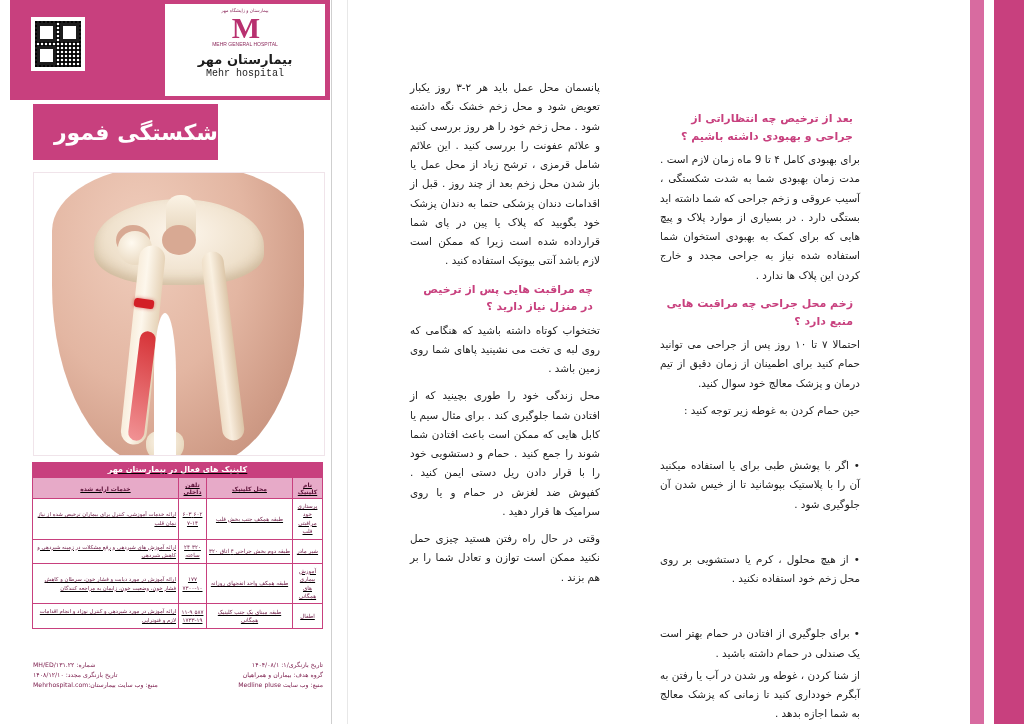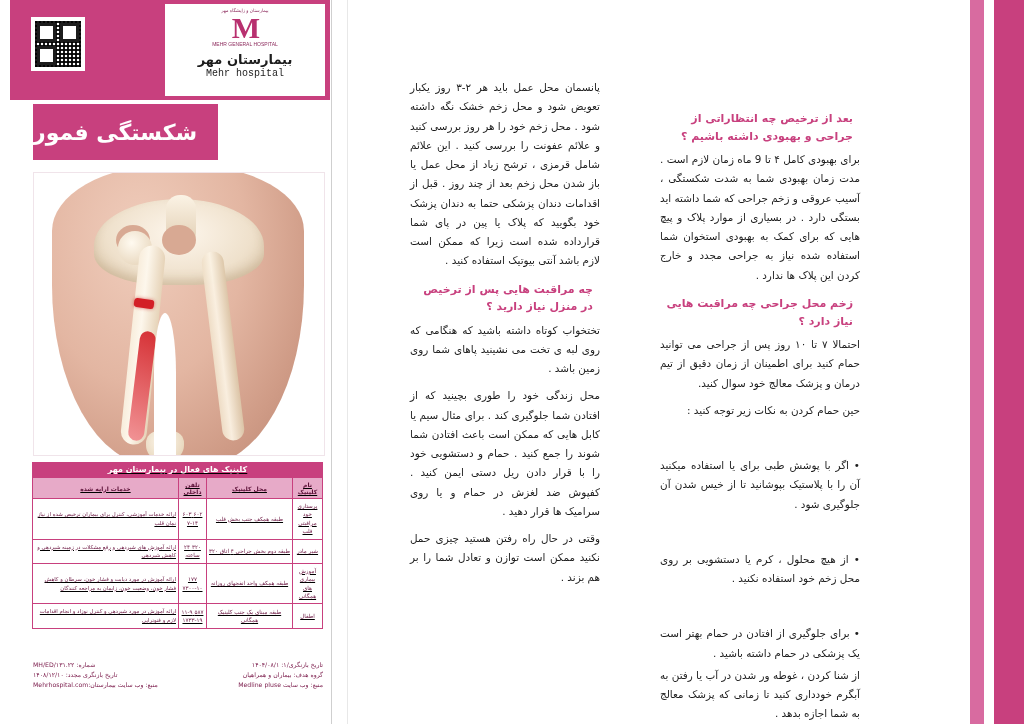--- a/index.html
+++ b/index.html
@@ -86,21 +86,21 @@
   .qr::before { top:2px; left:2px; }
   .qr::after  { top:2px; right:2px; }
   .qr-b {
     position:absolute; bottom:2px; left:2px; width:13px; height:13px;
     border:3px solid #1c1c1c; background:#fff;
   }
 
   .title-plate {
     position:absolute; left:23px; top:104px; width:185px; height:56px;
     background:#c8407e;
-    display:flex; align-items:center; justify-content:flex-end;
+    display:flex; align-items:center; justify-content:flex-start;
   }
   .title-plate span {
     color:#ffffff; font-size:22px; font-weight:bold; letter-spacing:1px;
   }
 
   
   .illus {
     position:absolute; left:23px; top:172px; width:290px; height:282px;
     background:#ffffff;
     border:1px solid #f0e4ea;
@@ -345,22 +345,22 @@
   <p class="body-text">پانسمان محل عمل باید هر ۲-۳ روز یکبار تعویض شود و محل زخم خشک نگه داشته شود . محل زخم خود را هر روز بررسی کنید و علائم عفونت را بررسی کنید . این علائم شامل قرمزی ، ترشح زیاد از محل عمل یا باز شدن محل زخم بعد از چند روز . قبل از اقدامات دندان پزشکی حتما به دندان پزشک خود بگویید که پلاک یا پین در پای شما قرارداده شده است زیرا که ممکن است لازم باشد آنتی بیوتیک استفاده کنید .</p>
   <h3 class="q-head">چه مراقبت هایی پس از ترخیص در منزل نیاز دارید ؟</h3>
   <p class="body-text">تختخواب کوتاه داشته باشید که هنگامی که روی لبه ی تخت می نشینید پاهای شما روی زمین باشد .</p>
   <p class="body-text">محل زندگی خود را طوری بچینید که از افتادن شما جلوگیری کند . برای مثال سیم یا کابل هایی که ممکن است باعث افتادن شما شوند را جمع کنید . حمام و دستشویی خود را با قرار دادن ریل دستی ایمن کنید . کفپوش ضد لغزش در حمام و یا روی سرامیک ها قرار دهید .</p>
   <p class="body-text">وقتی در حال راه رفتن هستید چیزی حمل نکنید  ممکن است توازن و تعادل شما را بر هم بزند .</p>
 </div>
 
 <div id="right-col">
   <h3 class="q-head">بعد از ترخیص چه انتظاراتی از جراحی و بهبودی داشته باشیم ؟</h3>
   <p class="body-text">برای بهبودی کامل ۴ تا 9 ماه زمان لازم است . مدت زمان بهبودی شما به شدت شکستگی ، آسیب عروقی و زخم جراحی که شما داشته اید  بستگی دارد . در بسیاری از موارد پلاک و پیچ هایی که برای کمک به بهبودی استخوان شما استفاده شده نیاز به جراحی مجدد و خارج کردن این پلاک ها ندارد .</p>
-  <h3 class="q-head">زخم محل جراحی چه مراقبت هایی نیاز دارد ؟</h3>
+  <h3 class="q-head">زخم محل جراحی چه مراقبت هایی منبع دارد ؟</h3>
   <p class="body-text">احتمالا ۷ تا ۱۰ روز پس از جراحی می توانید حمام کنید برای اطمینان از زمان دقیق از تیم درمان و پزشک معالج خود سوال کنید.</p>
-  <p class="body-text">حین حمام کردن به نکات زیر توجه کنید :</p>
+  <p class="body-text">حین حمام کردن به غوطه زیر توجه کنید :</p>
   <ul class="bullets">
     <li>اگر با پوشش طبی برای یا استفاده میکنید آن را با پلاستیک بپوشانید تا از خیس شدن آن جلوگیری شود .</li>
     <li>از هیچ محلول ، کرم یا دستشویی بر روی محل زخم خود استفاده نکنید .</li>
-    <li>برای جلوگیری از افتادن در حمام بهتر است یک پزشکی در حمام داشته باشید .</li>
+    <li>برای جلوگیری از افتادن در حمام بهتر است یک صندلی در حمام داشته باشید .</li>
   </ul>
   <p class="body-text">از شنا کردن ، غوطه ور شدن در آب یا رفتن به آبگرم خودداری کنید تا زمانی که پزشک معالج به شما اجازه بدهد .</p>
 </div>
 
 </body></html>

